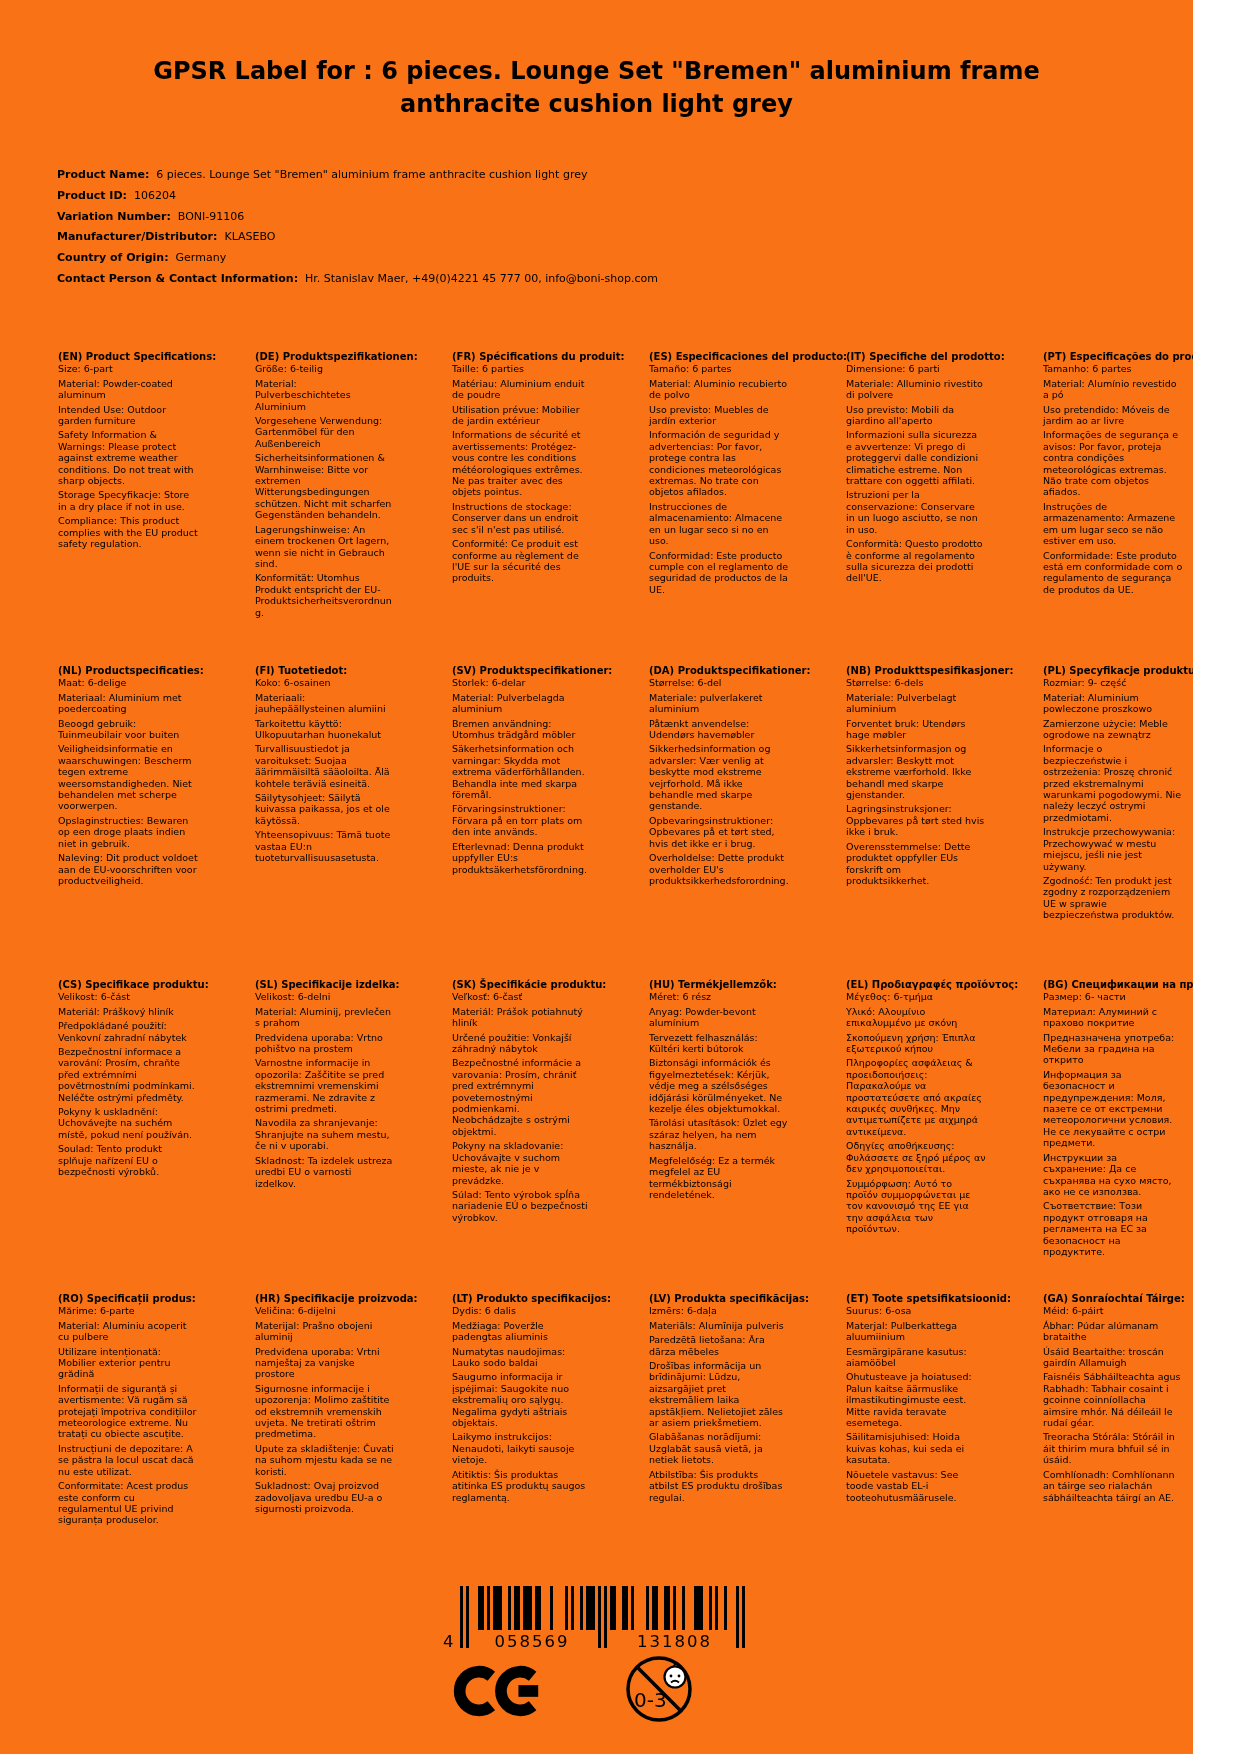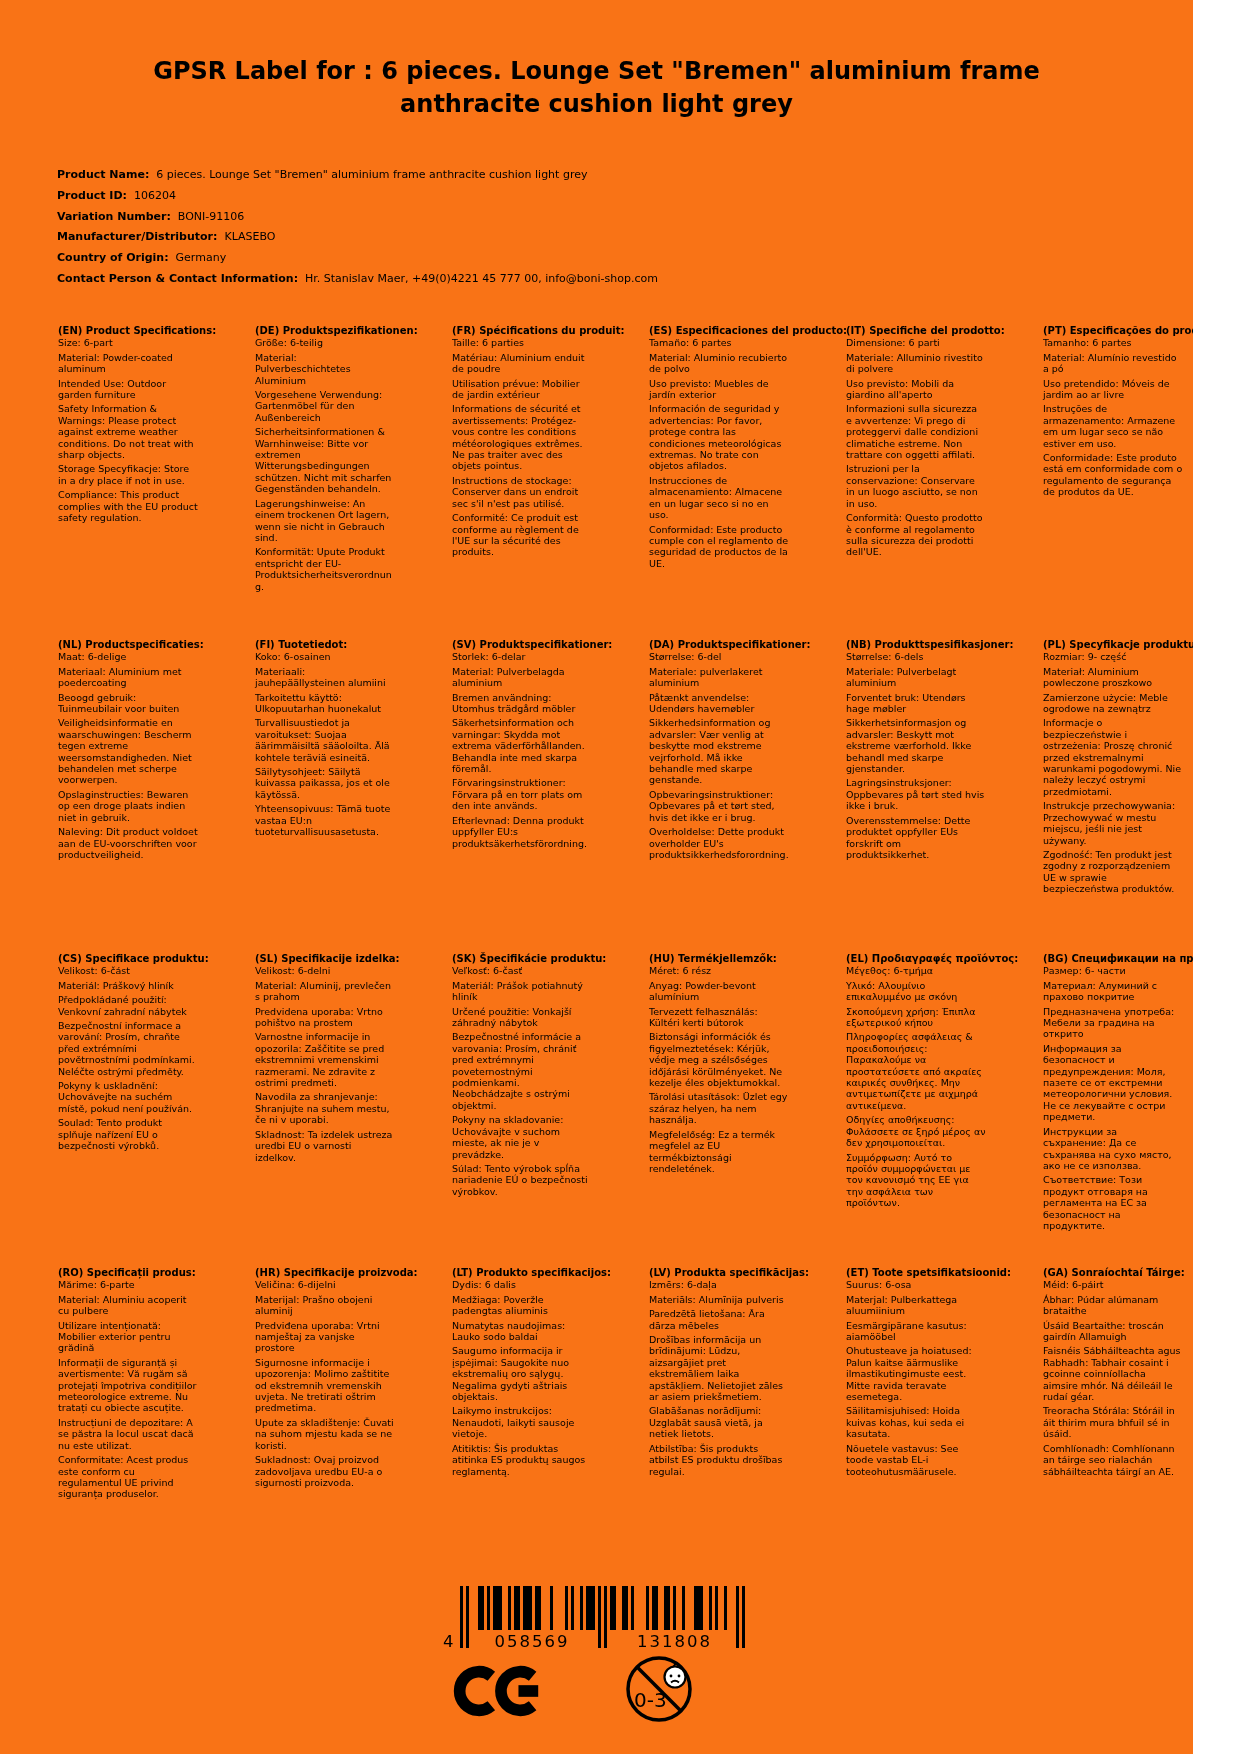--- a/index.html
+++ b/index.html
@@ -4,21 +4,21 @@
 <title>GPSR Label</title>
 <style>
   html,body{margin:0;padding:0;background:#fff;}
   .page{position:relative;width:1193px;height:1754px;background:#f97316;overflow:hidden;
         font-family:"DejaVu Sans","Liberation Sans",sans-serif;color:#000;}
   .title{position:absolute;top:55px;left:50%;transform:translateX(-50%);width:1010px;
          margin:0;text-align:center;font-size:24px;font-weight:bold;line-height:33px;}
   .product-info{position:absolute;top:165px;left:57px;font-size:11px;line-height:20.8px;}
   .info-row .info-label{font-weight:bold;}
   .info-row .info-value{margin-left:7px;}
-  .spec-grid{position:absolute;top:325px;left:58px;display:grid;
+  .spec-grid{position:absolute;top:351px;left:58px;display:grid;
              grid-template-columns:repeat(6,140px);column-gap:57px;grid-auto-rows:314px;}
   .spec-block{font-size:9.5px;line-height:11.4px;overflow:visible;}
   .spec-heading{font-weight:bold;font-size:10px;white-space:nowrap;margin-bottom:1px;}
   .spec-par{margin:0 0 3px 0;overflow-wrap:break-word;}
   .barcode{position:absolute;top:1586px;left:440px;}
   .ce-mark{position:absolute;top:1663px;left:452px;}
   .age-mark{position:absolute;top:1654px;left:624px;}
 </style>
 </head>
 <body>
@@ -46,21 +46,21 @@
         <div class="spec-par">Storage Specyfikacje: Store in a dry place if not in use.</div>
         <div class="spec-par">Compliance: This product complies with the EU product safety regulation.</div>
       </div>
       <div class="spec-block">
         <div class="spec-heading">(DE) Produktspezifikationen:</div>
         <div class="spec-par">Größe: 6-teilig</div>
         <div class="spec-par">Material: Pulverbeschichtetes Aluminium</div>
         <div class="spec-par">Vorgesehene Verwendung: Gartenmöbel für den Außenbereich</div>
         <div class="spec-par">Sicherheitsinformationen &amp; Warnhinweise: Bitte vor extremen Witterungsbedingungen schützen. Nicht mit scharfen Gegenständen behandeln.</div>
         <div class="spec-par">Lagerungshinweise: An einem trockenen Ort lagern, wenn sie nicht in Gebrauch sind.</div>
-        <div class="spec-par">Konformität: Upute Produkt entspricht der EU-Produktsicherheitsverordnung.</div>
+        <div class="spec-par">Konformität: Utomhus Produkt entspricht der EU-Produktsicherheitsverordnung.</div>
       </div>
       <div class="spec-block">
         <div class="spec-heading">(FR) Spécifications du produit:</div>
         <div class="spec-par">Taille: 6 parties</div>
         <div class="spec-par">Matériau: Aluminium enduit de poudre</div>
         <div class="spec-par">Utilisation prévue: Mobilier de jardin extérieur</div>
         <div class="spec-par">Informations de sécurité et avertissements: Protégez-vous contre les conditions météorologiques extrêmes. Ne pas traiter avec des objets pointus.</div>
         <div class="spec-par">Instructions de stockage: Conserver dans un endroit sec s'il n'est pas utilisé.</div>
         <div class="spec-par">Conformité: Ce produit est conforme au règlement de l'UE sur la sécurité des produits.</div>
       </div>
@@ -80,20 +80,21 @@
         <div class="spec-par">Uso previsto: Mobili da giardino all'aperto</div>
         <div class="spec-par">Informazioni sulla sicurezza e avvertenze: Vi prego di proteggervi dalle condizioni climatiche estreme. Non trattare con oggetti affilati.</div>
         <div class="spec-par">Istruzioni per la conservazione: Conservare in un luogo asciutto, se non in uso.</div>
         <div class="spec-par">Conformità: Questo prodotto è conforme al regolamento sulla sicurezza dei prodotti dell'UE.</div>
       </div>
       <div class="spec-block">
         <div class="spec-heading">(PT) Especificações do produto:</div>
         <div class="spec-par">Tamanho: 6 partes</div>
         <div class="spec-par">Material: Alumínio revestido a pó</div>
         <div class="spec-par">Uso pretendido: Móveis de jardim ao ar livre</div>
+        <div class="spec-par">Informações de segurança e avisos: Por favor, proteja contra condições meteorológicas extremas. Não trate com objetos afiados.</div>
         <div class="spec-par">Instruções de armazenamento: Armazene em um lugar seco se não estiver em uso.</div>
         <div class="spec-par">Conformidade: Este produto está em conformidade com o regulamento de segurança de produtos da UE.</div>
       </div>
       <div class="spec-block">
         <div class="spec-heading">(NL) Productspecificaties:</div>
         <div class="spec-par">Maat: 6-delige</div>
         <div class="spec-par">Materiaal: Aluminium met poedercoating</div>
         <div class="spec-par">Beoogd gebruik: Tuinmeubilair voor buiten</div>
         <div class="spec-par">Veiligheidsinformatie en waarschuwingen: Bescherm tegen extreme weersomstandigheden. Niet behandelen met scherpe voorwerpen.</div>
         <div class="spec-par">Opslaginstructies: Bewaren op een droge plaats indien niet in gebruik.</div>

